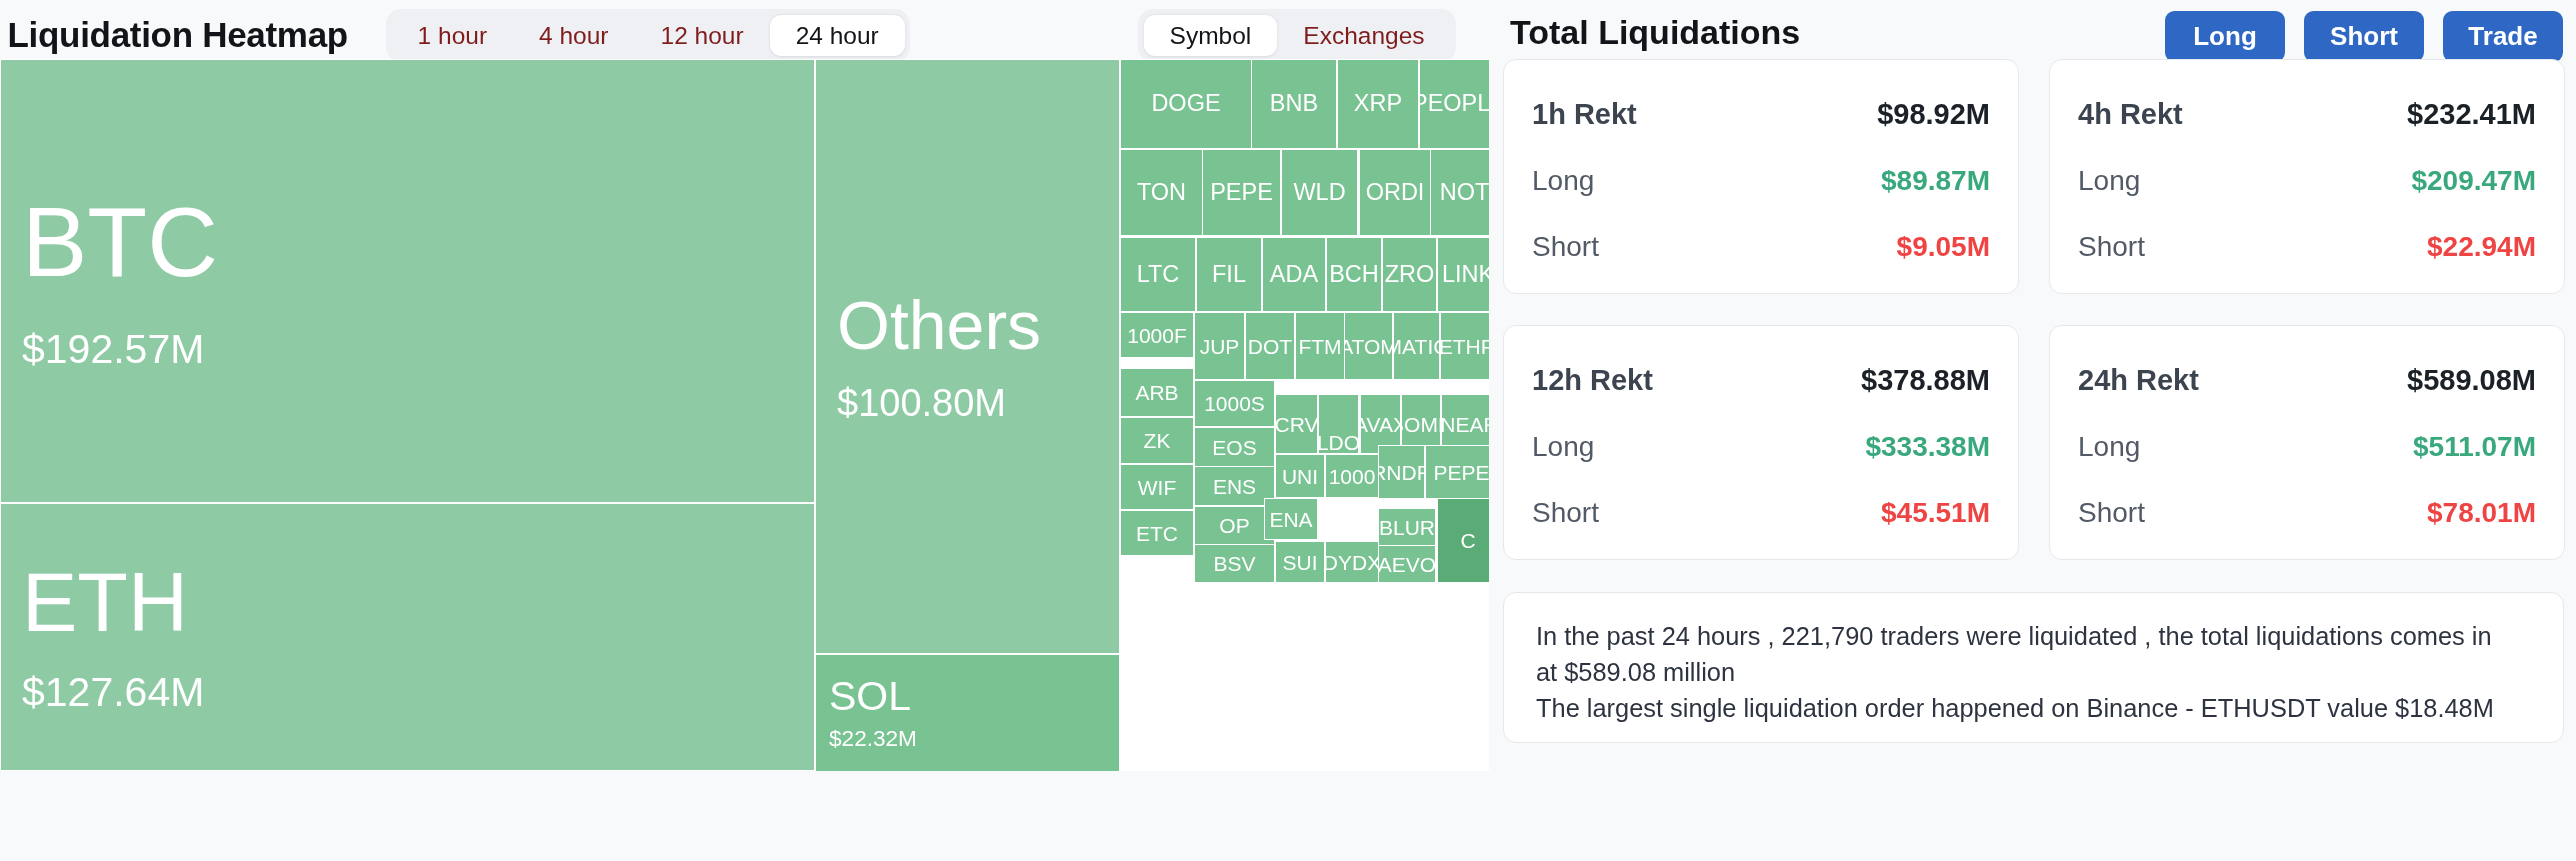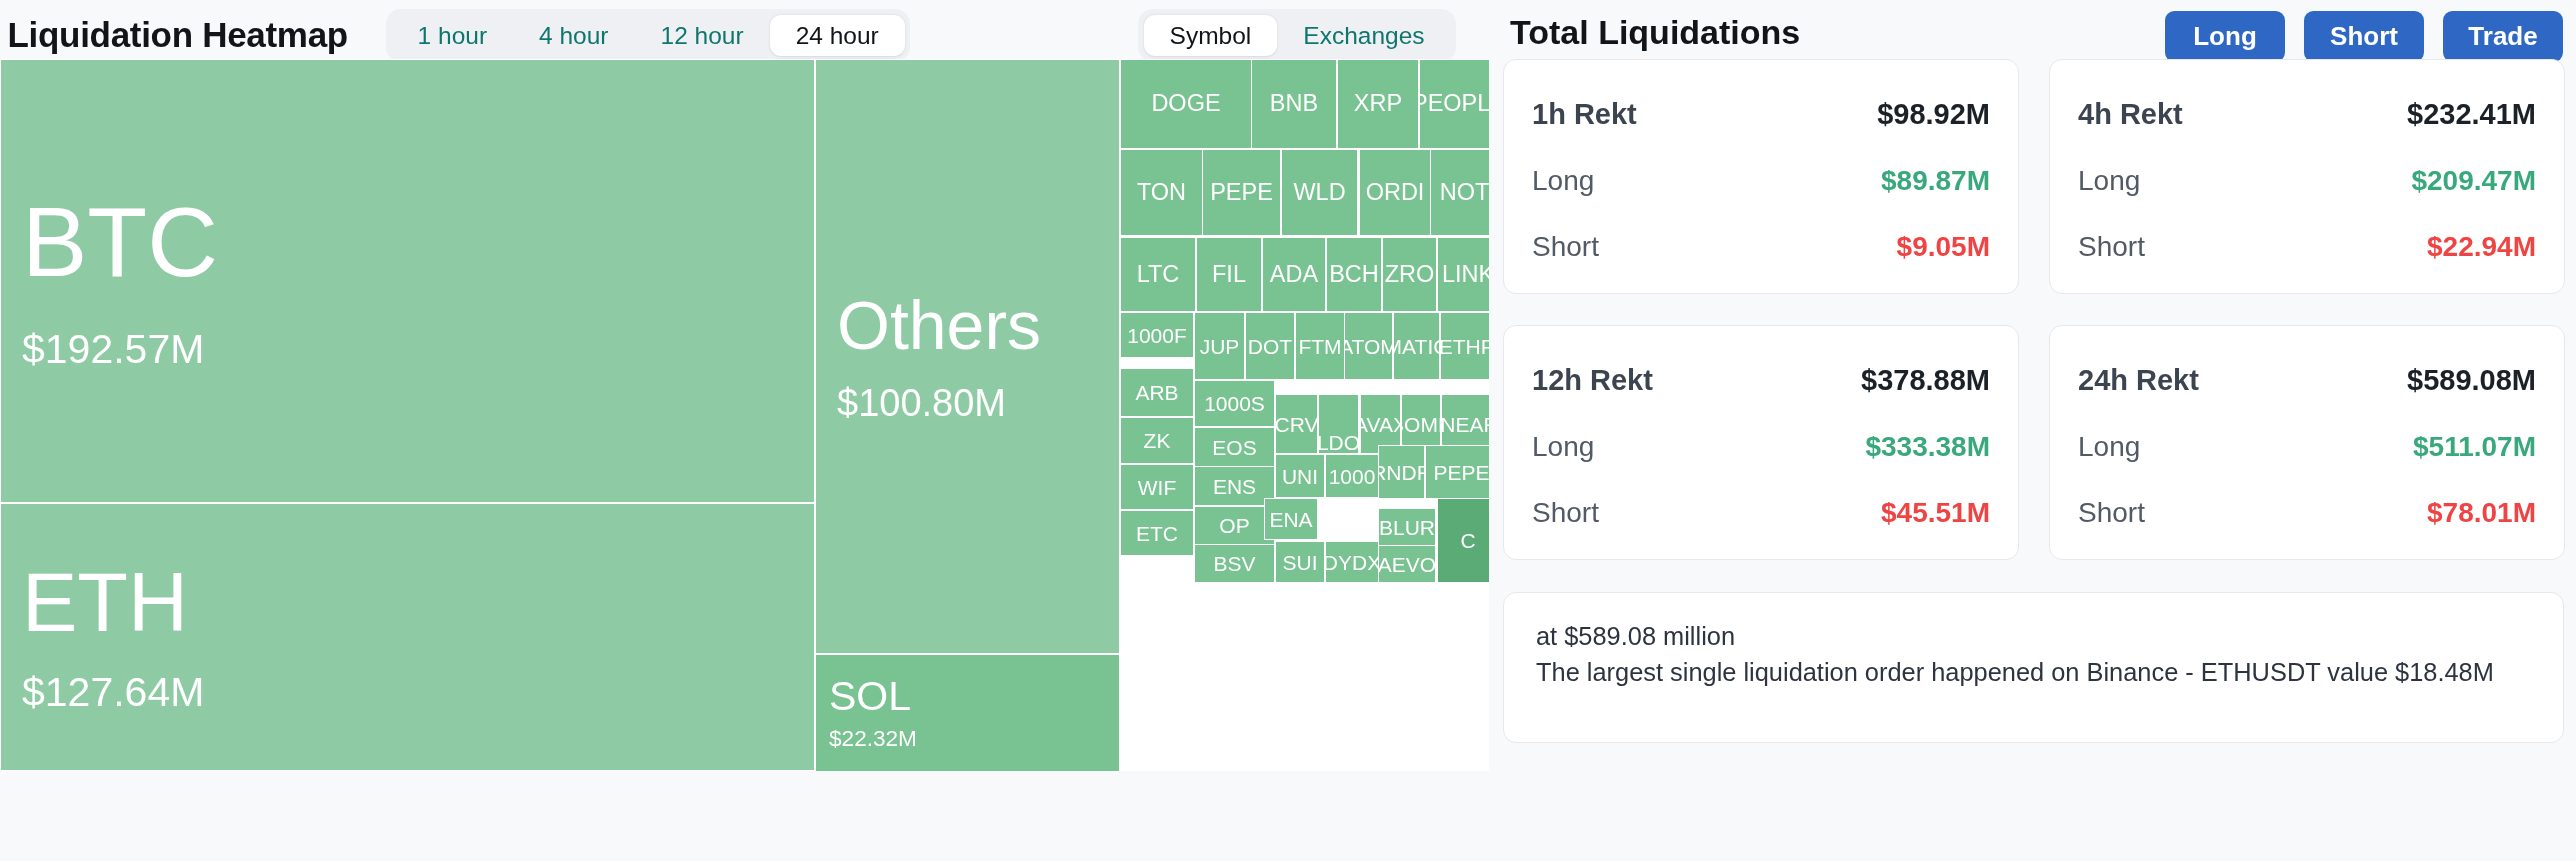--- a/index.html
+++ b/index.html
@@ -23,21 +23,21 @@
   }
   .segmented {
     position: absolute; display: flex; align-items: center;
     background: #eef0f4; border-radius: 15px; padding: 5.6px;
   }
   .seg-timeframe { left: 386px; top: 9.4px; height: 53px; }
   .seg-mode { left: 1138px; top: 9.4px; height: 53px; }
   .seg-btn {
     display: flex; align-items: center; justify-content: center;
     height: 41px; padding: 0 26px; border-radius: 11.3px;
-    font-size: 24.5px; color: #0f766e; white-space: nowrap;
+    font-size: 24.5px; color: #7f1d1d; white-space: nowrap;
     background: transparent; border: none; cursor: pointer;
     font-family: "Liberation Sans", sans-serif;
   }
   .seg-btn.active { background: #ffffff; color: #111418; box-shadow: 0 0.9px 2.8px rgba(0,0,0,.10); }
 
   .total-title {
     position: absolute; left: 1510px; top: 13px;
     font-size: 34px; font-weight: 700; color: #111418; white-space: nowrap;
   }
   .action-btns { position: absolute; right: 13px; top: 11.3px; display: flex; gap: 19px; }
@@ -360,18 +360,19 @@
         <span class="stat-label">Long</span>
         <span class="stat-long">$511.07M</span>
       </div>
       <div class="stat-row r3">
         <span class="stat-label">Short</span>
         <span class="stat-short">$78.01M</span>
       </div>
     </div>
 
     <div class="card summary-card">
+      <div class="summary-line">In the past 24 hours , 221,790 traders were liquidated , the total liquidations comes in</div>
       <div class="summary-line">at $589.08 million</div>
       <div class="summary-line">The largest single liquidation order happened on Binance - ETHUSDT value $18.48M</div>
     </div>
   </div>
 </div>
 
 
 </body></html>

